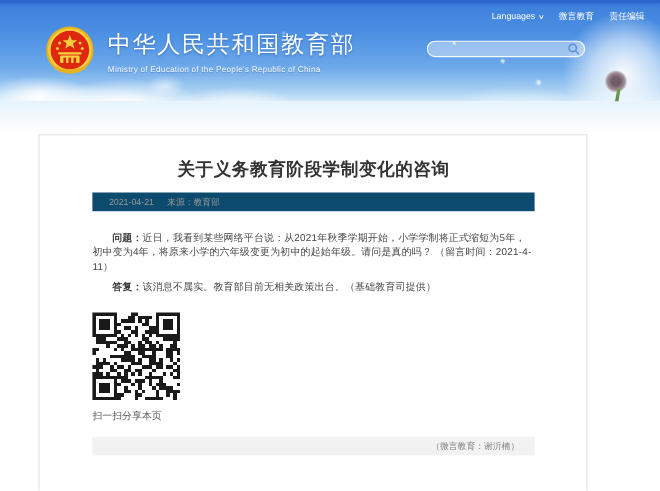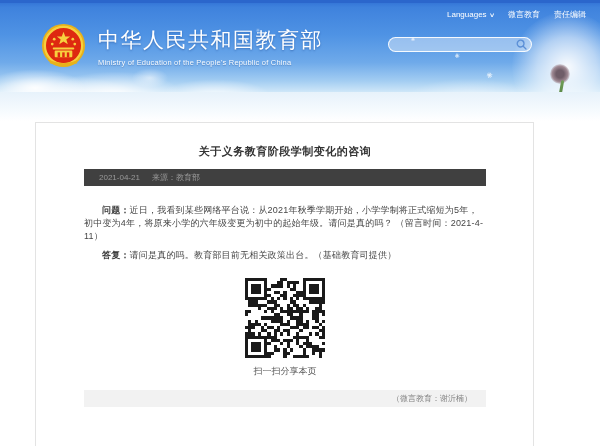--- a/index.html
+++ b/index.html
@@ -85,32 +85,32 @@
   .crumb-link { color:#6b6b6b; cursor:pointer; text-decoration:none;font-family:Liberation Serif, serif; }
   .crumb-sep { color:#999; font-size:8px; }
 
   
   .panel {
     position:absolute; top:122px; left:35px; width:499px; height:340px;
     background:#fff; border:1px solid #e3e3e3;
   }
   .panel-inner { margin:0 48px; width:402px; }
   .article-title {
-    margin-top:21px; text-align:center; font-size:11px; font-weight:bold; color:#333; letter-spacing:.5px;
+    margin-top:21px; text-align:center; font-size:16px; font-weight:bold; color:#333; letter-spacing:.5px;
   }
   .meta-bar {
-    margin-top:10px; height:17px; background:#404040; display:flex; align-items:center;
+    margin-top:10px; height:17px; background:#0c4a6e; display:flex; align-items:center;
     padding-left:15px; font-size:8px; color:#999; gap:12px;
   }
   .para {
     margin-top:18px; font-size:9px; color:#464646; line-height:13px; text-indent:2em; letter-spacing:.2px;
   }
   .para.answer { margin-top:6px; }
   .para b { color:#3c3c3c; }
-  .qr-wrap { margin-top:16px; text-align:center; }
+  .qr-wrap { margin-top:16px; text-align:left; }
   .qr-code { display:inline-block; width:80px; height:80px; }
   .qr-caption { font-size:9px; color:#565656; margin-top:3px; }
   .editor-bar {
     margin-top:12px; height:17px; background:#f2f2f2; line-height:17px;
     text-align:right; padding-right:14px; font-size:8px; color:#828282;
   }
 </style>
 </head>
 <body>
 
@@ -178,21 +178,21 @@
   <div class="panel-inner">
     <div class="article-title">关于义务教育阶段学制变化的咨询</div>
 
     <div class="meta-bar">
       <span>2021-04-21</span>
       <span>来源：教育部</span>
     </div>
 
     <p class="para"><b>问题：</b><span>近日，我看到某些网络平台说：从2021年秋季学期开始，小学学制将正式缩短为5年，初中变为4年，将原来小学的六年级变更为初中的起始年级。请问是真的吗？ （留言时间：2021-4-11）</span></p>
 
-    <p class="para answer"><b>答复：</b><span>请问是真的吗。教育部目前无相关政策出台。（基础教育司提供）</span></p>
+    <p class="para answer"><b>答复：</b><span>该消息不属实。教育部目前无相关政策出台。（基础教育司提供）</span></p>
 
     <div class="qr-wrap">
       <span class="qr-code"><svg width="80" height="80" viewBox="0 0 25 25" shape-rendering="crispEdges">
             <rect width="25" height="25" fill="#fff"></rect>
             <rect x="0" y="0" width="1" height="1" fill="#1a1a1a"></rect>
             <rect x="1" y="0" width="1" height="1" fill="#1a1a1a"></rect>
             <rect x="2" y="0" width="1" height="1" fill="#1a1a1a"></rect>
             <rect x="3" y="0" width="1" height="1" fill="#1a1a1a"></rect>
             <rect x="4" y="0" width="1" height="1" fill="#1a1a1a"></rect>
             <rect x="5" y="0" width="1" height="1" fill="#1a1a1a"></rect>

